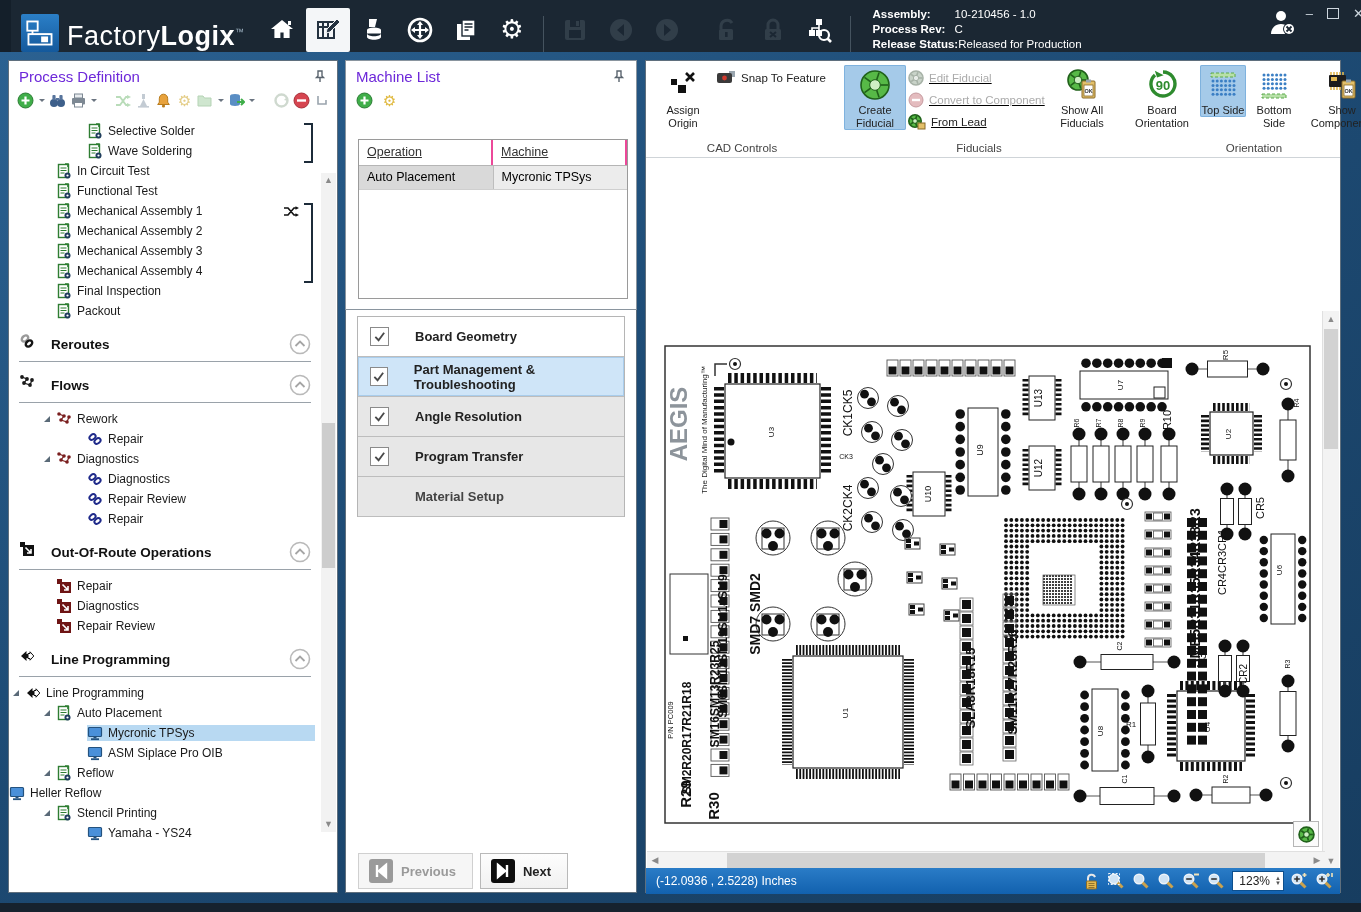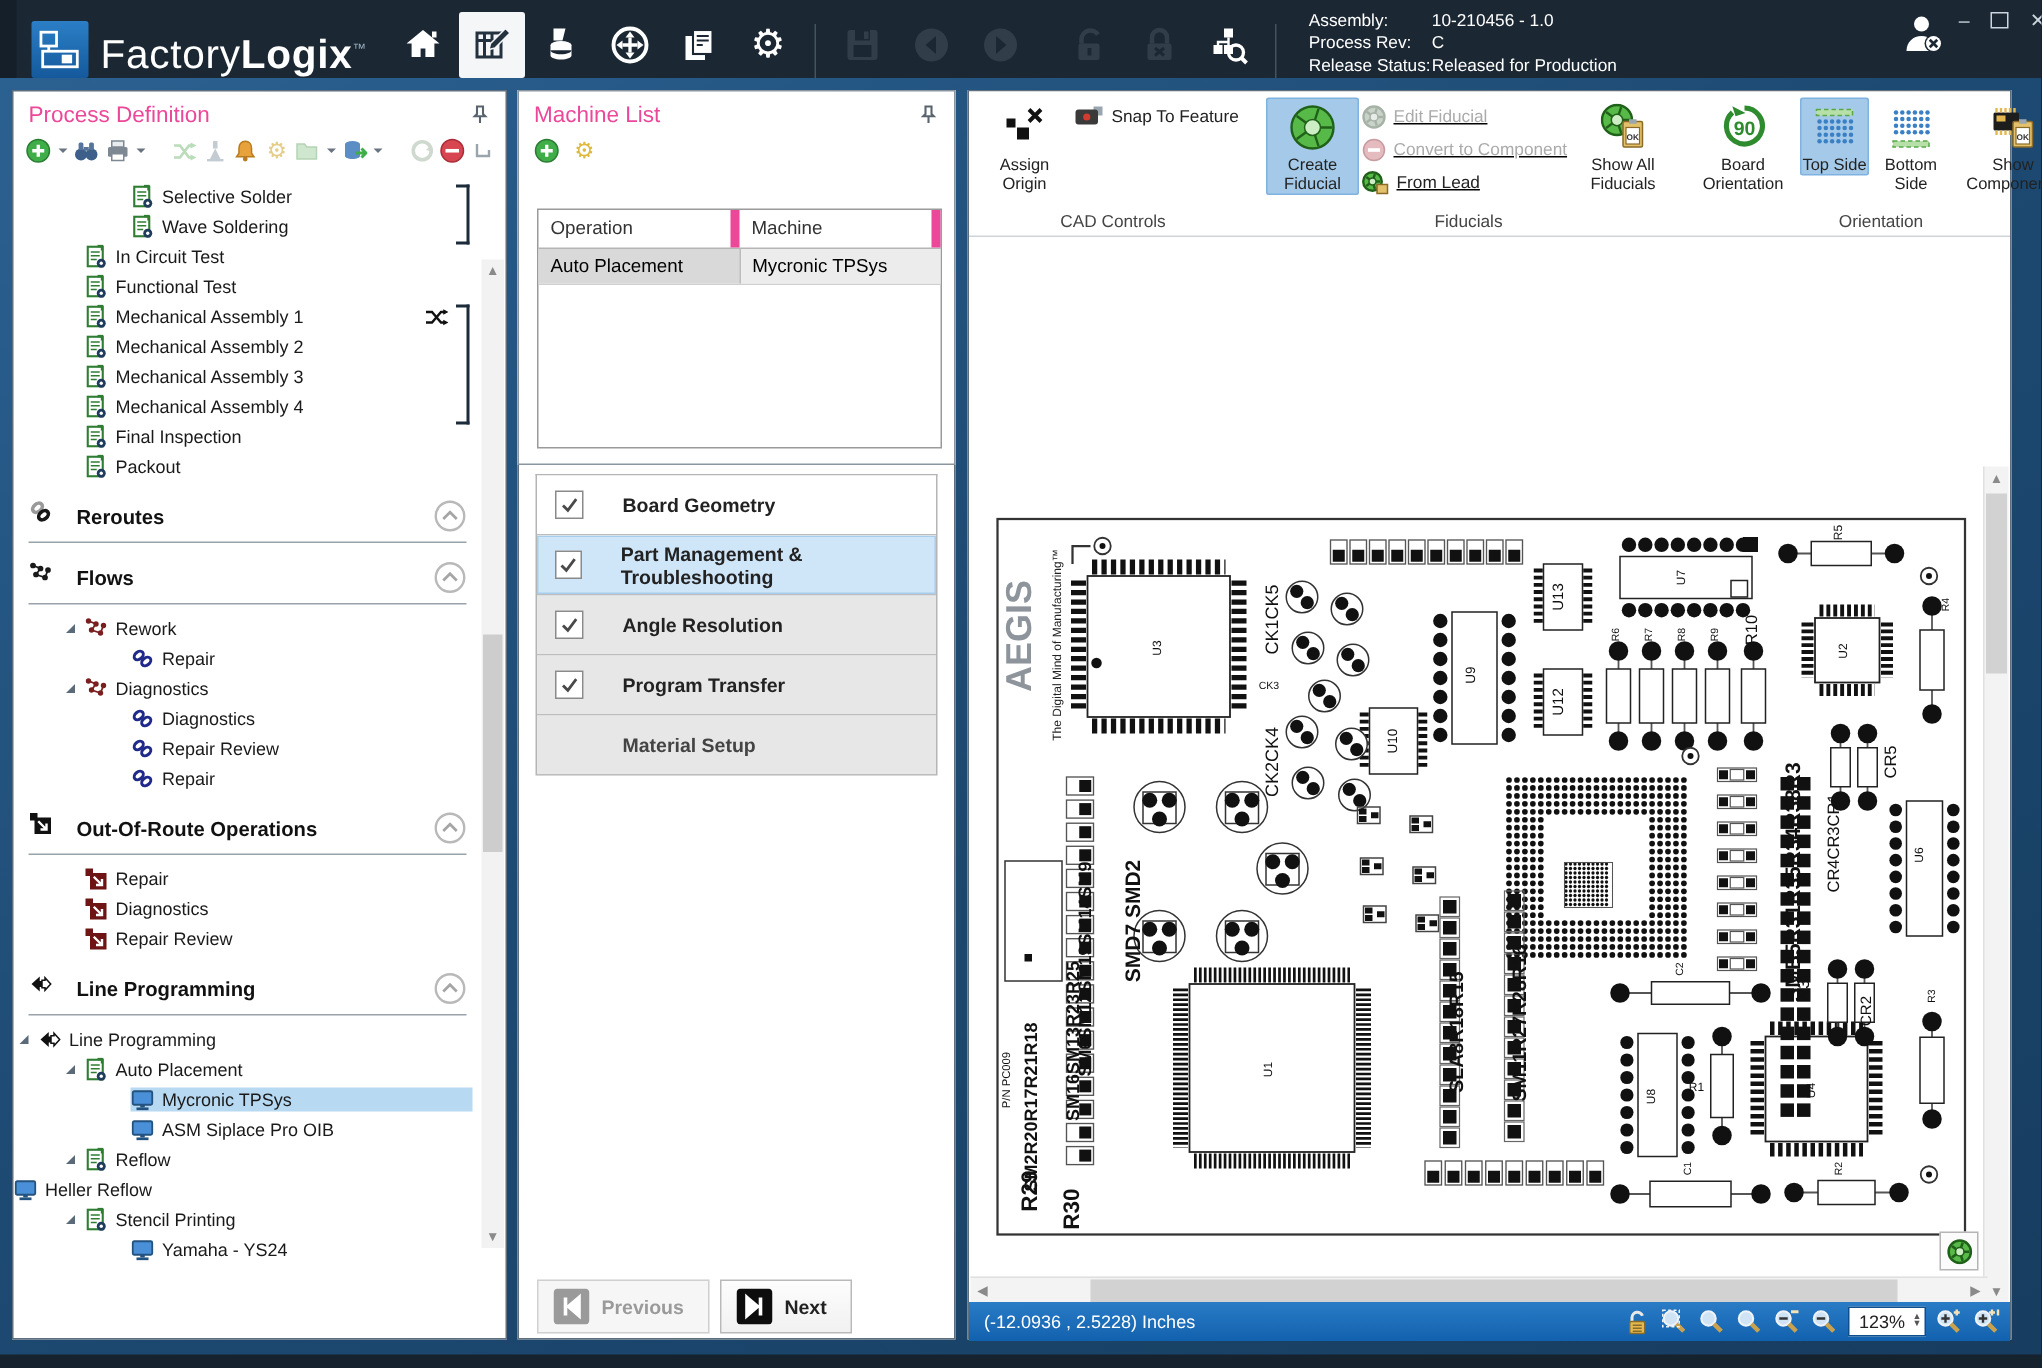--- a/index.html
+++ b/index.html
@@ -13,27 +13,27 @@
   .frame .darkstrip{position:absolute;left:0;bottom:0;width:100%;height:9px;background:#16222e;}
   .logo-tile{width:38px;height:38px;margin:0 8px 0 10px;border-radius:2px;
              background:linear-gradient(180deg,#2b7fc7,#14599c);display:flex;align-items:center;justify-content:center;}
   .logo-text{font-size:27px;color:#fff;letter-spacing:.5px;white-space:nowrap;font-weight:300;}
   .logo-text sup{font-size:9px;color:#9fb2c2;}
   .tb-ic{width:44px;height:44px;display:flex;align-items:center;justify-content:center;margin:0 1px;border-radius:2px;}
   .tb-ic.active{background:#f4f6f8;}
   .tb-ic.dis svg{opacity:.38;}
   .tb-sep{width:1px;height:36px;background:#45535f;margin:0 8px;}
   .asm-block{margin-left:14px;font-size:11.5px;line-height:15px;}
-  .asm-block .lbl{font-weight:normal;display:inline-block;min-width:82px;}
+  .asm-block .lbl{font-weight:bold;display:inline-block;min-width:82px;}
   .win-btns{position:absolute;right:8px;top:6px;display:flex;gap:14px;align-items:center;color:#cdd6de;font-size:13px;}
   .win-btns .maxbox{width:10px;height:9px;border:1.5px solid #cdd6de;display:inline-block;}
   .user-ic{position:absolute;right:75px;top:8px;}
   
   .panel{position:absolute;background:#fff;border:1px solid #5f6f7d;box-sizing:border-box;}
-  .ptitle{font-size:15px;color:#ec4899;padding:7px 10px 2px;}
+  .ptitle{font-size:15px;color:#6d28d9;padding:7px 10px 2px;}
   .pin{position:absolute;top:8px;right:10px;}
   
   #left-toolbar{display:flex;align-items:center;gap:3px;padding:4px 6px 3px 8px;}
   #left-toolbar .ti{width:18px;height:18px;display:flex;align-items:center;justify-content:center;}
   #left-toolbar .caret{width:8px;}
   #left-toolbar .gap{width:10px;}
   #proc-scroll{position:absolute;right:1px;top:112px;bottom:60px;width:15px;background:#f2f2f2;}
   #proc-scroll .arr{position:absolute;left:0;width:15px;height:15px;color:#8a8a8a;font-size:9px;text-align:center;line-height:15px;}
   #proc-scroll .thumb{position:absolute;left:1px;width:13px;top:250px;height:145px;background:#cdcdcd;}
   #process-tree{position:absolute;left:0;top:58px;right:16px;bottom:2px;overflow:hidden;}
@@ -46,21 +46,21 @@
   .bracket{position:absolute;width:7px;border:2px solid #1c2b39;border-left:none;}
   .adorn-shuffle{position:absolute;width:17px;height:14px;}
   .sec-h{display:flex;align-items:center;height:30px;margin-top:8px;padding:0 10px 0 10px;font-size:13.5px;font-weight:bold;color:#111;}
   .sec-h .sec-ic{width:22px;height:22px;margin-right:10px;}
   .sec-h .sec-up{margin-left:auto;width:22px;height:22px;}
   .sec-hr{height:1px;background:#9aa2aa;margin:2px 10px 4px 10px;}
   
   #ml-toolbar{display:flex;gap:8px;padding:5px 0 0 10px;}
   #ml-table{position:absolute;left:12px;top:78px;width:268px;height:158px;border:1px solid #9a9a9a;font-size:12.5px;}
   #ml-table .hrow{display:flex;border-bottom:1px solid #b5b5b5;height:25px;line-height:25px;color:#333;}
-  #ml-table .hrow div{flex:1;padding-left:8px;border-right:6px solid #ec4899;box-sizing:border-box;}
+  #ml-table .hrow div{flex:1;padding-left:8px;border-right:2px solid #ec4899;box-sizing:border-box;text-decoration:underline;}
   #ml-table .drow{display:flex;height:23px;line-height:23px;border-bottom:1px solid #cfcfcf;}
   #ml-table .drow .c1{flex:1;padding-left:8px;background:#d9d9d9;border-right:1px solid #bdbdbd;box-sizing:border-box;}
   #ml-table .drow .c2{flex:1;padding-left:8px;background:#ececec;box-sizing:border-box;}
   #checklist{position:absolute;left:11px;right:11px;top:255px;border:1px solid #b5b5b5;border-bottom:none;}
   .chk-row{display:flex;align-items:center;height:39px;border-bottom:1px solid #bdbdbd;font-size:13px;font-weight:bold;color:#222;}
   .chk-row.normal{background:#fff;}
   .chk-row.selected{background:#cfe5f8;box-shadow:inset 0 0 0 1px #a9cdec;}
   .chk-row.gray{background:#e7e7e7;}
   .chk-row.disabled{background:#e7e7e7;color:#444;}
   .cbox{width:17px;height:17px;background:#fff;border:1px solid #8a8a8a;margin:0 26px 0 12px;display:flex;align-items:center;justify-content:center;}

